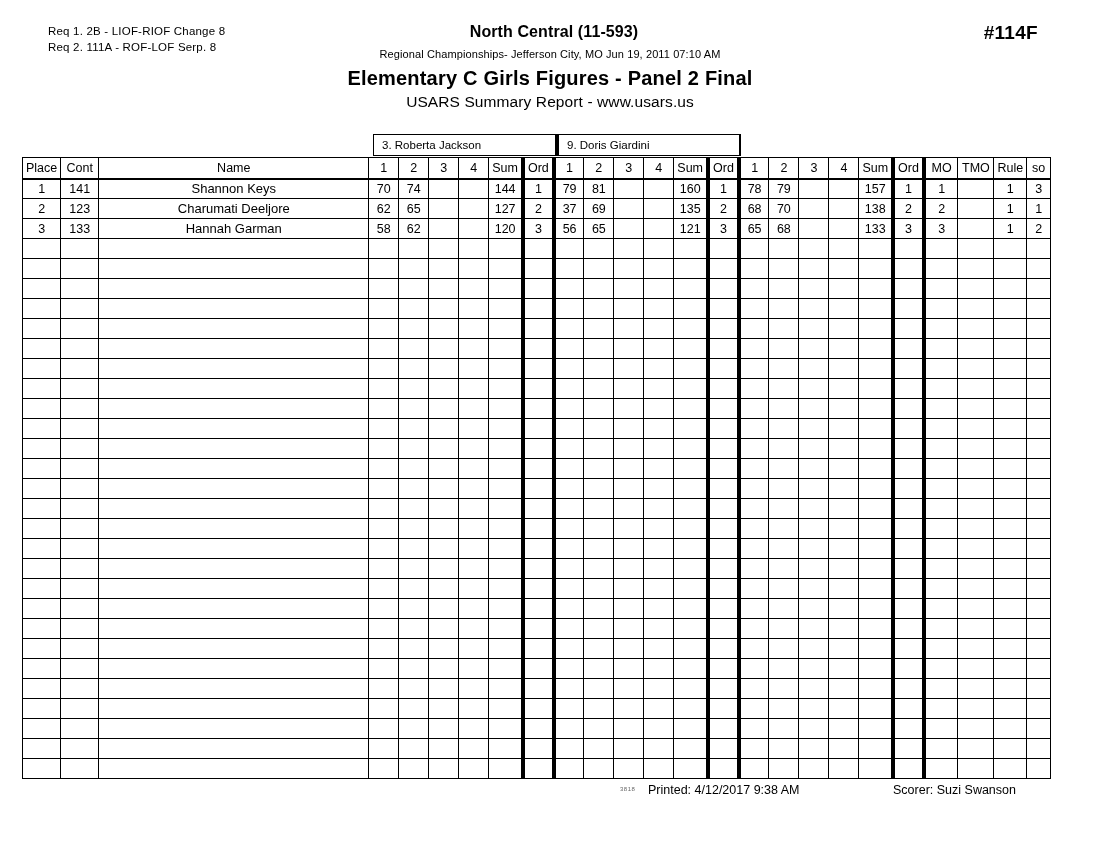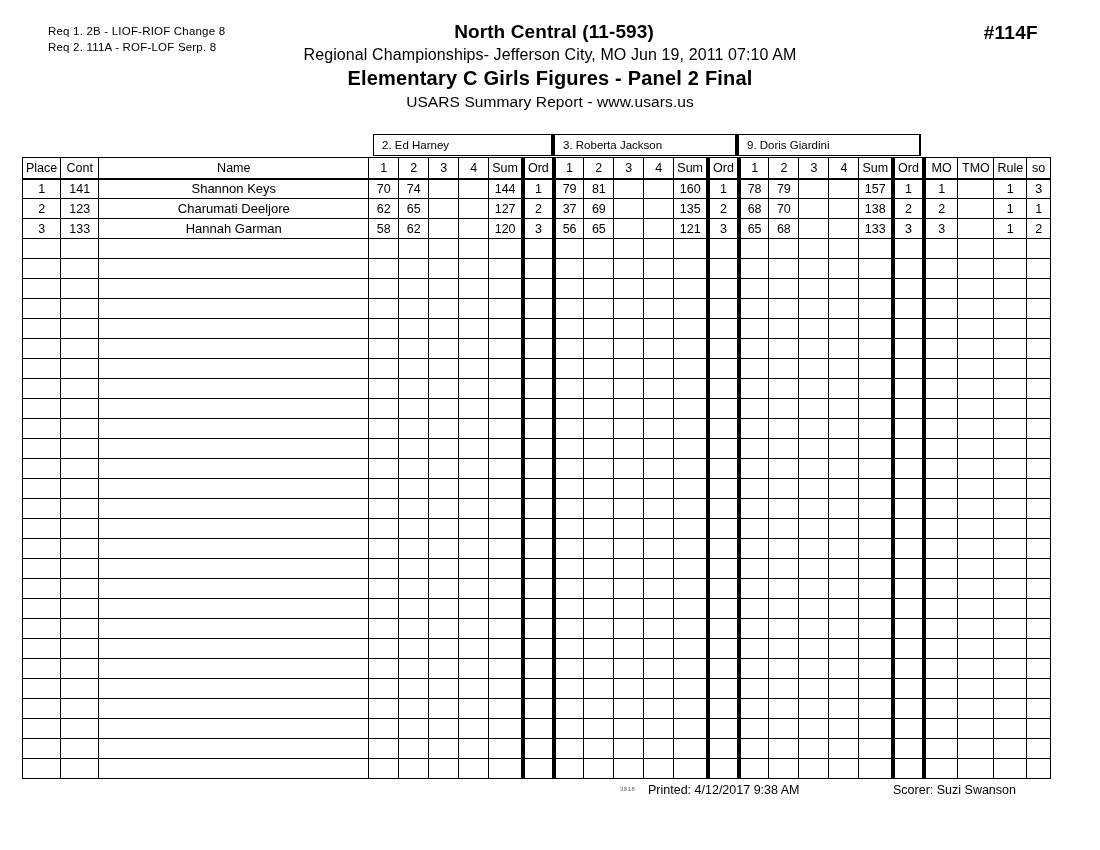--- a/index.html
+++ b/index.html
@@ -38,28 +38,28 @@
   }
 
   #title-block {
     position: absolute;
     left: 0;
     right: 0;
     top: 20px;
     text-align: center;
   }
   #meet-title {
-    font-size: 19px;
+    font-size: 16px;
     font-weight: bold;
     line-height: 24px;
     letter-spacing: 0.1px;
     padding-left: 8px;
   }
   #meet-sub {
-    font-size: 16px;
+    font-size: 11px;
     font-weight: normal;
     line-height: 21px;
     letter-spacing: 0.1px;
   }
   #event-title {
     font-size: 20px;
     font-weight: bold;
     line-height: 26px;
     letter-spacing: 0.2px;
   }
@@ -197,21 +197,20 @@
 <div id="event-code">#114F</div>
 
 <div id="title-block">
   <div id="meet-title">North Central (11-593)</div>
   <div id="meet-sub">Regional Championships- Jefferson City, MO  Jun 19, 2011  07:10 AM</div>
   <div id="event-title">Elementary C Girls Figures - Panel 2 Final</div>
   <div id="report-label">USARS Summary Report - www.usars.us</div>
 </div>
 
 <div id="judge-banner">
-  <div class="judge-banner-cell" style="width:180px">2.  Ed Harney</div>
   <div class="judge-banner-cell" style="width:184px">3.  Roberta Jackson</div>
   <div class="judge-banner-cell" style="width:184px">9.  Doris Giardini</div>
 </div>
 
 <table id="grid">
   <thead>
     <tr>
       <th class="c-place">Place</th>
       <th class="c-cont">Cont</th>
       <th class="c-name">Name</th>

